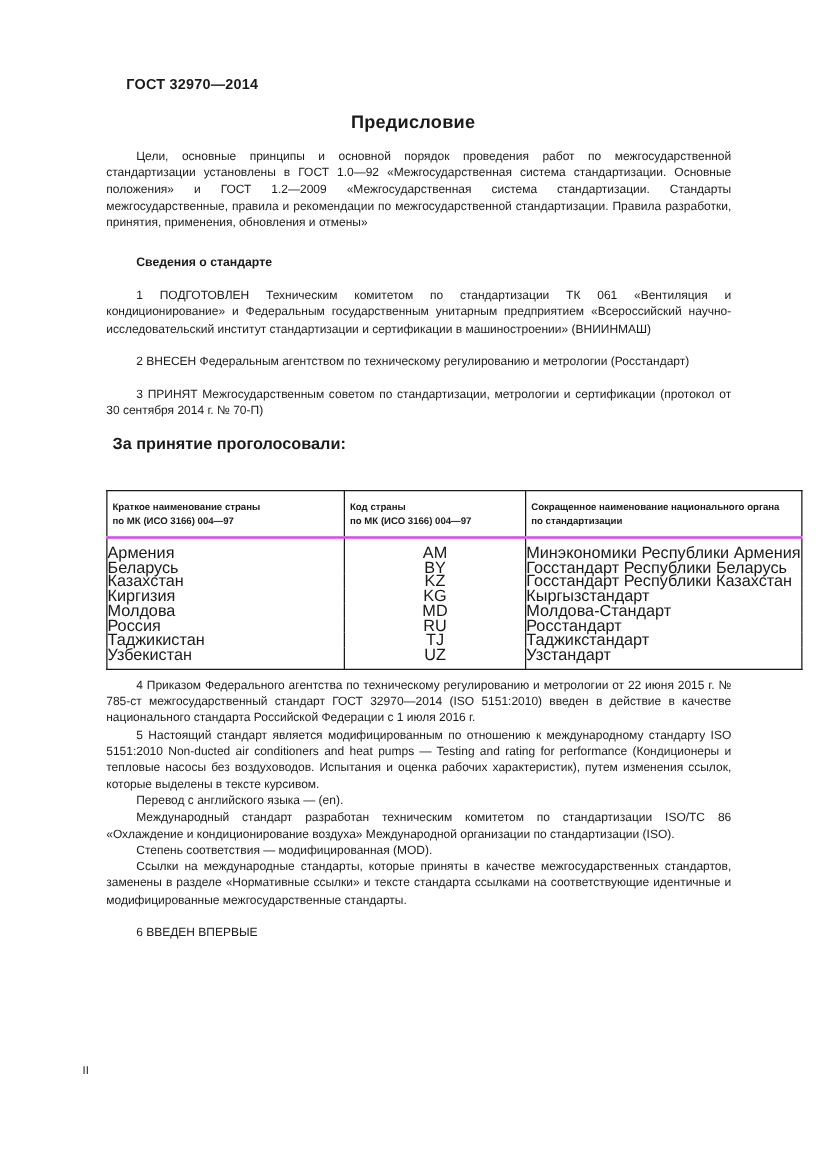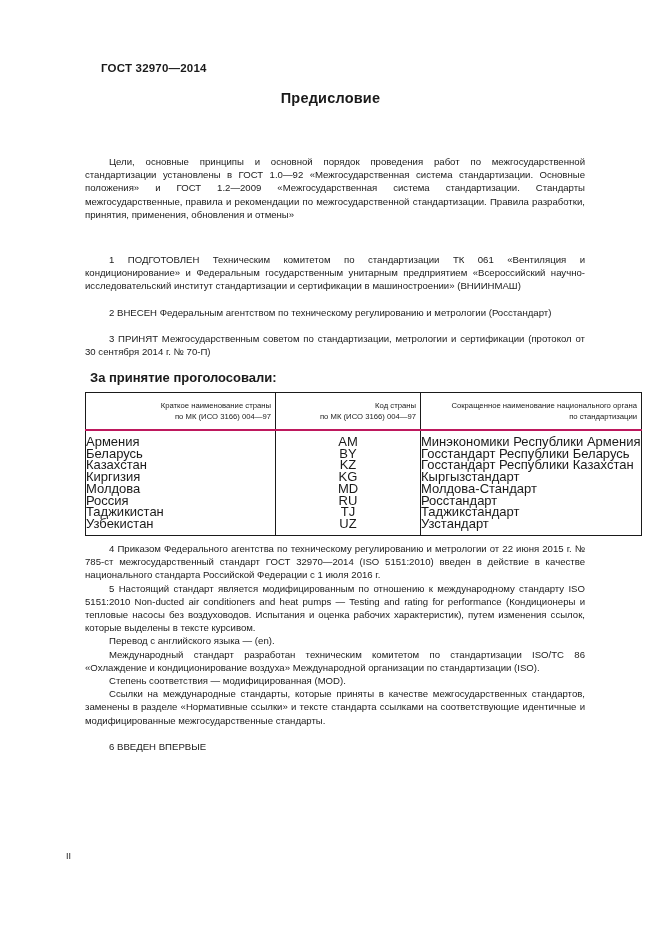--- a/index.html
+++ b/index.html
@@ -38,21 +38,20 @@
     text-align: center;
     font-size: 14.5px;
     font-weight: bold;
     letter-spacing: 0.2px;
   }
   .content {
     position: absolute;
     left: 85px;
     top: 119px;
     width: 500px;
-    margin-top: 36px;
   }
   p {
     margin: 0;
     font-size: 9.6px;
     line-height: 13.2px;
     text-align: justify;
     text-justify: inter-word;
   }
   p.indent {
     text-indent: 24px;
@@ -76,25 +75,25 @@
     margin: 0;
     table-layout: fixed;
   }
   table.countries th,
   table.countries td {
     border: 1px solid #1a1a1a;
     padding: 0;
     vertical-align: top;
   }
   table.countries thead th {
-    border-bottom: 2px solid #be185d;
-    font-weight: normal;
+    border-bottom: 2px solid #d946ef;
+    font-weight: bold;
     font-size: 7.7px;
     line-height: 11px;
-    text-align: right;
+    text-align: left;
     padding: 7px 4px 7px 4px;
   }
   table.countries tbody td {
     font-size: 13px;
     line-height: 11.7px;
     border-top: none;
     border-bottom: none;
   }
   table.countries tbody tr:first-child td { padding-top: 5px; }
   table.countries tbody tr:last-child td { padding-bottom: 5px; }
@@ -131,20 +130,21 @@
   <div class="doc-number">ГОСТ 32970—2014</div>
 
   <div class="doc-title">Предисловие</div>
 
   <div class="content">
 
     <p class="indent">Цели, основные принципы и основной порядок проведения работ по межгосударственной стандартизации установлены в ГОСТ 1.0—92 «Межгосударственная система стандартизации. Основные положения» и ГОСТ 1.2—2009 «Межгосударственная система стандартизации. Стандарты межгосударственные, правила и рекомендации по межгосударственной стандартизации. Правила разработки, принятия, применения, обновления и отмены»</p>
 
     <div class="spacer-lg"></div>
 
+    <p class="section-head">Сведения о стандарте</p>
 
     <div class="spacer-md"></div>
 
     <p class="indent">1  ПОДГОТОВЛЕН Техническим комитетом по стандартизации ТК 061 «Вентиляция и кондиционирование» и Федеральным государственным унитарным предприятием «Всероссийский научно-исследовательский институт стандартизации и сертификации в машиностроении» (ВНИИНМАШ)</p>
 
     <div class="spacer-md"></div>
 
     <p class="indent">2  ВНЕСЕН Федеральным агентством по техническому регулированию и метрологии (Росстандарт)</p>
 
     <div class="spacer-md"></div>

